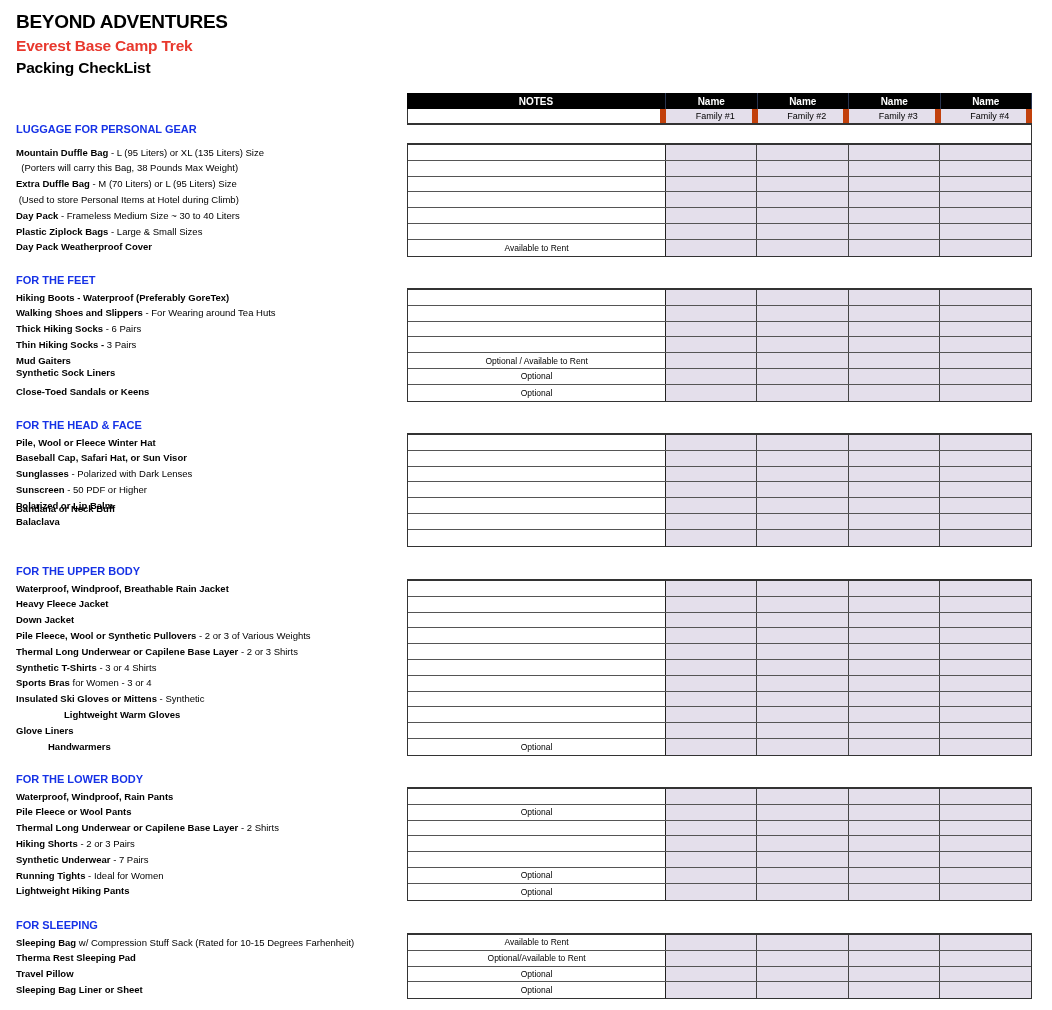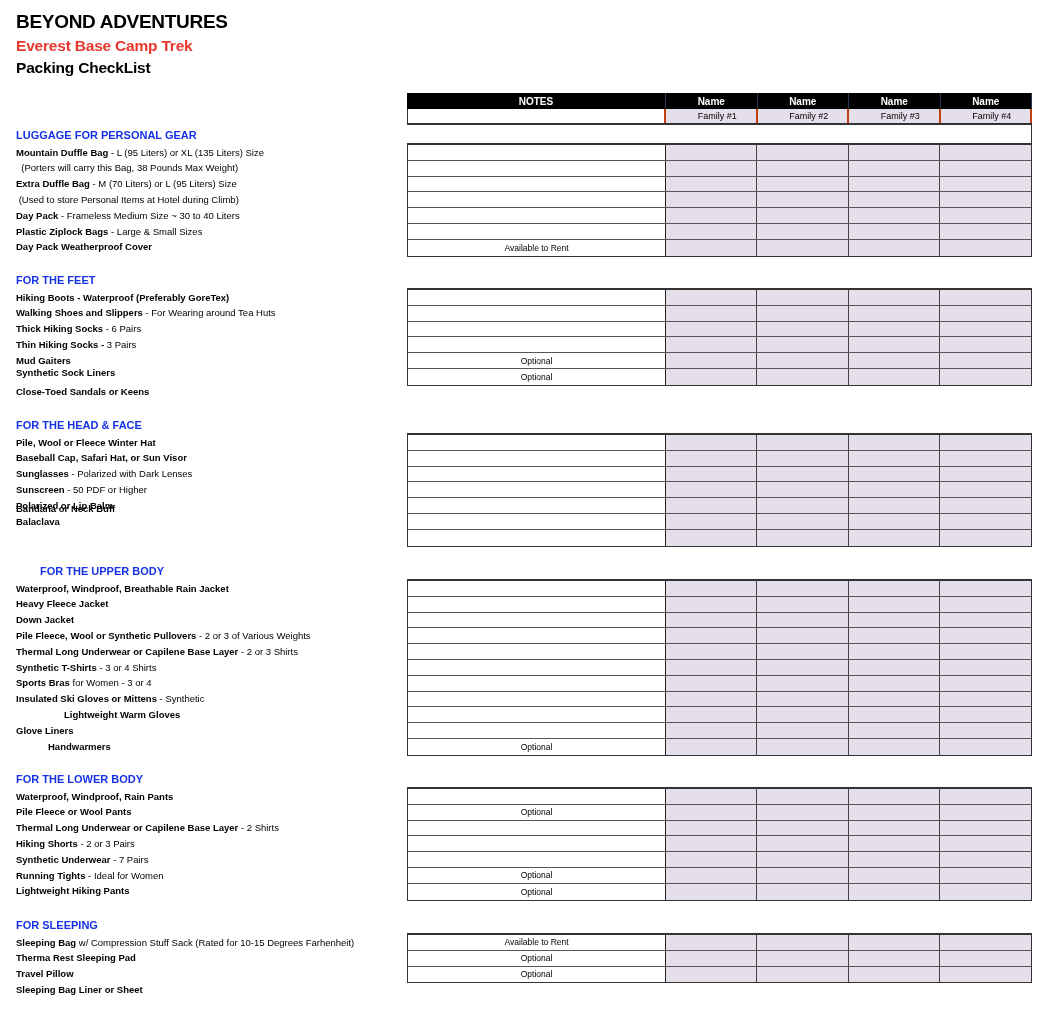--- a/index.html
+++ b/index.html
@@ -6,21 +6,21 @@
   body { width:1052px; height:1010px; position:relative; overflow:hidden;
          font-family:"Liberation Sans", "DejaVu Sans", sans-serif; color:#000; }
   .title1 { position:absolute; left:16px; top:11px; font-size:19px; font-weight:bold; letter-spacing:-0.3px; }
   .title2 { position:absolute; left:16px; top:37px; font-size:15.5px; font-weight:bold; color:#e8382d; letter-spacing:-0.2px; }
   .title3 { position:absolute; left:16px; top:59px; font-size:15.5px; font-weight:bold; letter-spacing:-0.2px; }
 
   .hdr { position:absolute; left:407px; top:93px; width:625px; }
   .hdr-top { display:flex; height:16px; background:#000; color:#fff; font-weight:bold; font-size:10px; }
   .hdr-top div { display:flex; align-items:center; justify-content:center; border-right:1px solid #2a3550; box-sizing:border-box; }
   .hdr-bot { display:flex; height:16px; font-size:9px; border-bottom:2px solid #333; box-sizing:border-box;}
-  .hdr-bot div { display:flex; align-items:center; justify-content:center; box-sizing:border-box; border-right:2px solid #c2410c;padding-left:13px; }
+  .hdr-bot div { display:flex; align-items:center; justify-content:center; box-sizing:border-box; border-right:6px solid #c2410c;padding-left:13px; }
   .c-notes { width:259px; }
   .c-fam { width:91.5px; }
   .hdr-bot .c-notes { background:#fff; border-left:1px solid #333; }
   .hdr-bot .c-fam { background:#e4dfeb; }
   .hdr-gap { position:absolute; left:1031px; top:125px; width:1px; height:18px; background:#333; }
 
   .section-title { position:absolute; left:16px; font-size:11px; font-weight:bold; color:#1632e6; }
   .item { position:absolute; left:16px; font-size:9.5px; white-space:nowrap; line-height:12px; }
   .item b { font-weight:bold; }
 
@@ -51,21 +51,21 @@
     <div class="c-notes"></div>
     <div class="c-fam">Family #1</div>
     <div class="c-fam">Family #2</div>
     <div class="c-fam">Family #3</div>
     <div class="c-fam">Family #4</div>
   </div>
 </div>
 <div class="hdr-gap"></div>
 
 <div id="sections">
-    <div class="section-title" style="top: 129px;">LUGGAGE FOR PERSONAL GEAR</div>
+    <div class="section-title" style="top: 123px;">LUGGAGE FOR PERSONAL GEAR</div>
     <div class="item" style="top: 146.5px;"><b>Mountain Duffle Bag</b><span style="white-space: pre;"> - L (95 Liters) or XL (135 Liters) Size</span></div>
     <div class="item" style="top: 162.3px;"><b></b><span style="white-space: pre;">  (Porters will carry this Bag, 38 Pounds Max Weight)</span></div>
     <div class="item" style="top: 178.1px;"><b>Extra Duffle Bag</b><span style="white-space: pre;"> - M (70 Liters) or L (95 Liters) Size</span></div>
     <div class="item" style="top: 193.9px;"><b></b><span style="white-space: pre;"> (Used to store Personal Items at Hotel during Climb)</span></div>
     <div class="item" style="top: 209.7px;"><b>Day Pack</b><span style="white-space: pre; text-align: right;"> - Frameless Medium Size ~ 30 to 40 Liters</span></div>
     <div class="item" style="top: 225.5px;"><b>Plastic Ziplock Bags</b><span style="white-space: pre;"> - Large &amp; Small Sizes</span></div>
     <div class="item" style="top: 241.3px;"><b>Day Pack Weatherproof Cover</b><span style="white-space: pre;"></span></div>
     <div class="grid" style="top: 143px;">
       <div class="grow">
         <div class="gcell gnotes"></div>
@@ -148,20 +148,27 @@
         <div class="gcell gfam"></div>
       </div>
       <div class="grow">
         <div class="gcell gnotes"></div>
         <div class="gcell gfam"></div>
         <div class="gcell gfam"></div>
         <div class="gcell gfam"></div>
         <div class="gcell gfam"></div>
       </div>
       <div class="grow">
+        <div class="gcell gnotes">Optional / Available to Rent</div>
+        <div class="gcell gfam"></div>
+        <div class="gcell gfam"></div>
+        <div class="gcell gfam"></div>
+        <div class="gcell gfam"></div>
+      </div>
+      <div class="grow">
         <div class="gcell gnotes">Optional</div>
         <div class="gcell gfam"></div>
         <div class="gcell gfam"></div>
         <div class="gcell gfam"></div>
         <div class="gcell gfam"></div>
       </div>
       <div class="grow">
         <div class="gcell gnotes">Optional</div>
         <div class="gcell gfam"></div>
         <div class="gcell gfam"></div>
@@ -221,21 +228,21 @@
         <div class="gcell gfam"></div>
       </div>
       <div class="grow">
         <div class="gcell gnotes"></div>
         <div class="gcell gfam"></div>
         <div class="gcell gfam"></div>
         <div class="gcell gfam"></div>
         <div class="gcell gfam"></div>
       </div>
     </div>
-    <div class="section-title" style="top: 565px; margin-left: 24px;">FOR THE UPPER BODY</div>
+    <div class="section-title" style="top: 565px;">FOR THE UPPER BODY</div>
     <div class="item" style="top: 582.5px;"><b>Waterproof, Windproof, Breathable Rain Jacket</b><span style="white-space: pre;"></span></div>
     <div class="item" style="top: 598.3px;"><b>Heavy Fleece Jacket</b><span style="white-space: pre;"></span></div>
     <div class="item" style="top: 614.1px;"><b>Down Jacket</b><span style="white-space: pre;"></span></div>
     <div class="item" style="top: 629.9px;"><b>Pile Fleece, Wool or Synthetic Pullovers</b><span style="white-space: pre;"> - 2 or 3 of Various Weights</span></div>
     <div class="item" style="top: 645.7px;"><b>Thermal Long Underwear or Capilene Base Layer</b><span style="white-space: pre;"> - 2 or 3 Shirts</span></div>
     <div class="item" style="top: 661.5px;"><b>Synthetic T-Shirts</b><span style="white-space: pre;"> - 3 or 4 Shirts</span></div>
     <div class="item" style="top: 677.3px;"><b>Sports Bras</b><span style="white-space: pre;"> for Women - 3 or 4</span></div>
     <div class="item" style="top: 693.1px;"><b>Insulated Ski Gloves or Mittens</b><span style="white-space: pre;"> - Synthetic</span></div>
     <div class="item" style="top: 708.9px; padding-left: 48px;"><b>Lightweight Warm Gloves</b><span style="white-space: pre;"></span></div>
     <div class="item" style="top: 724.7px;"><b>Glove Liners</b><span style="white-space: pre;"></span></div>
@@ -385,20 +392,27 @@
     <div class="item" style="top: 983.9px;"><b>Sleeping Bag Liner or Sheet</b><span style="white-space: pre;"></span></div>
     <div class="grid" style="top: 933px;">
       <div class="grow">
         <div class="gcell gnotes">Available to Rent</div>
         <div class="gcell gfam"></div>
         <div class="gcell gfam"></div>
         <div class="gcell gfam"></div>
         <div class="gcell gfam"></div>
       </div>
       <div class="grow">
+        <div class="gcell gnotes">Optional/Available to Rent</div>
+        <div class="gcell gfam"></div>
+        <div class="gcell gfam"></div>
+        <div class="gcell gfam"></div>
+        <div class="gcell gfam"></div>
+      </div>
+      <div class="grow">
         <div class="gcell gnotes">Optional</div>
         <div class="gcell gfam"></div>
         <div class="gcell gfam"></div>
         <div class="gcell gfam"></div>
         <div class="gcell gfam"></div>
       </div>
       <div class="grow">
         <div class="gcell gnotes">Optional</div>
         <div class="gcell gfam"></div>
         <div class="gcell gfam"></div>

